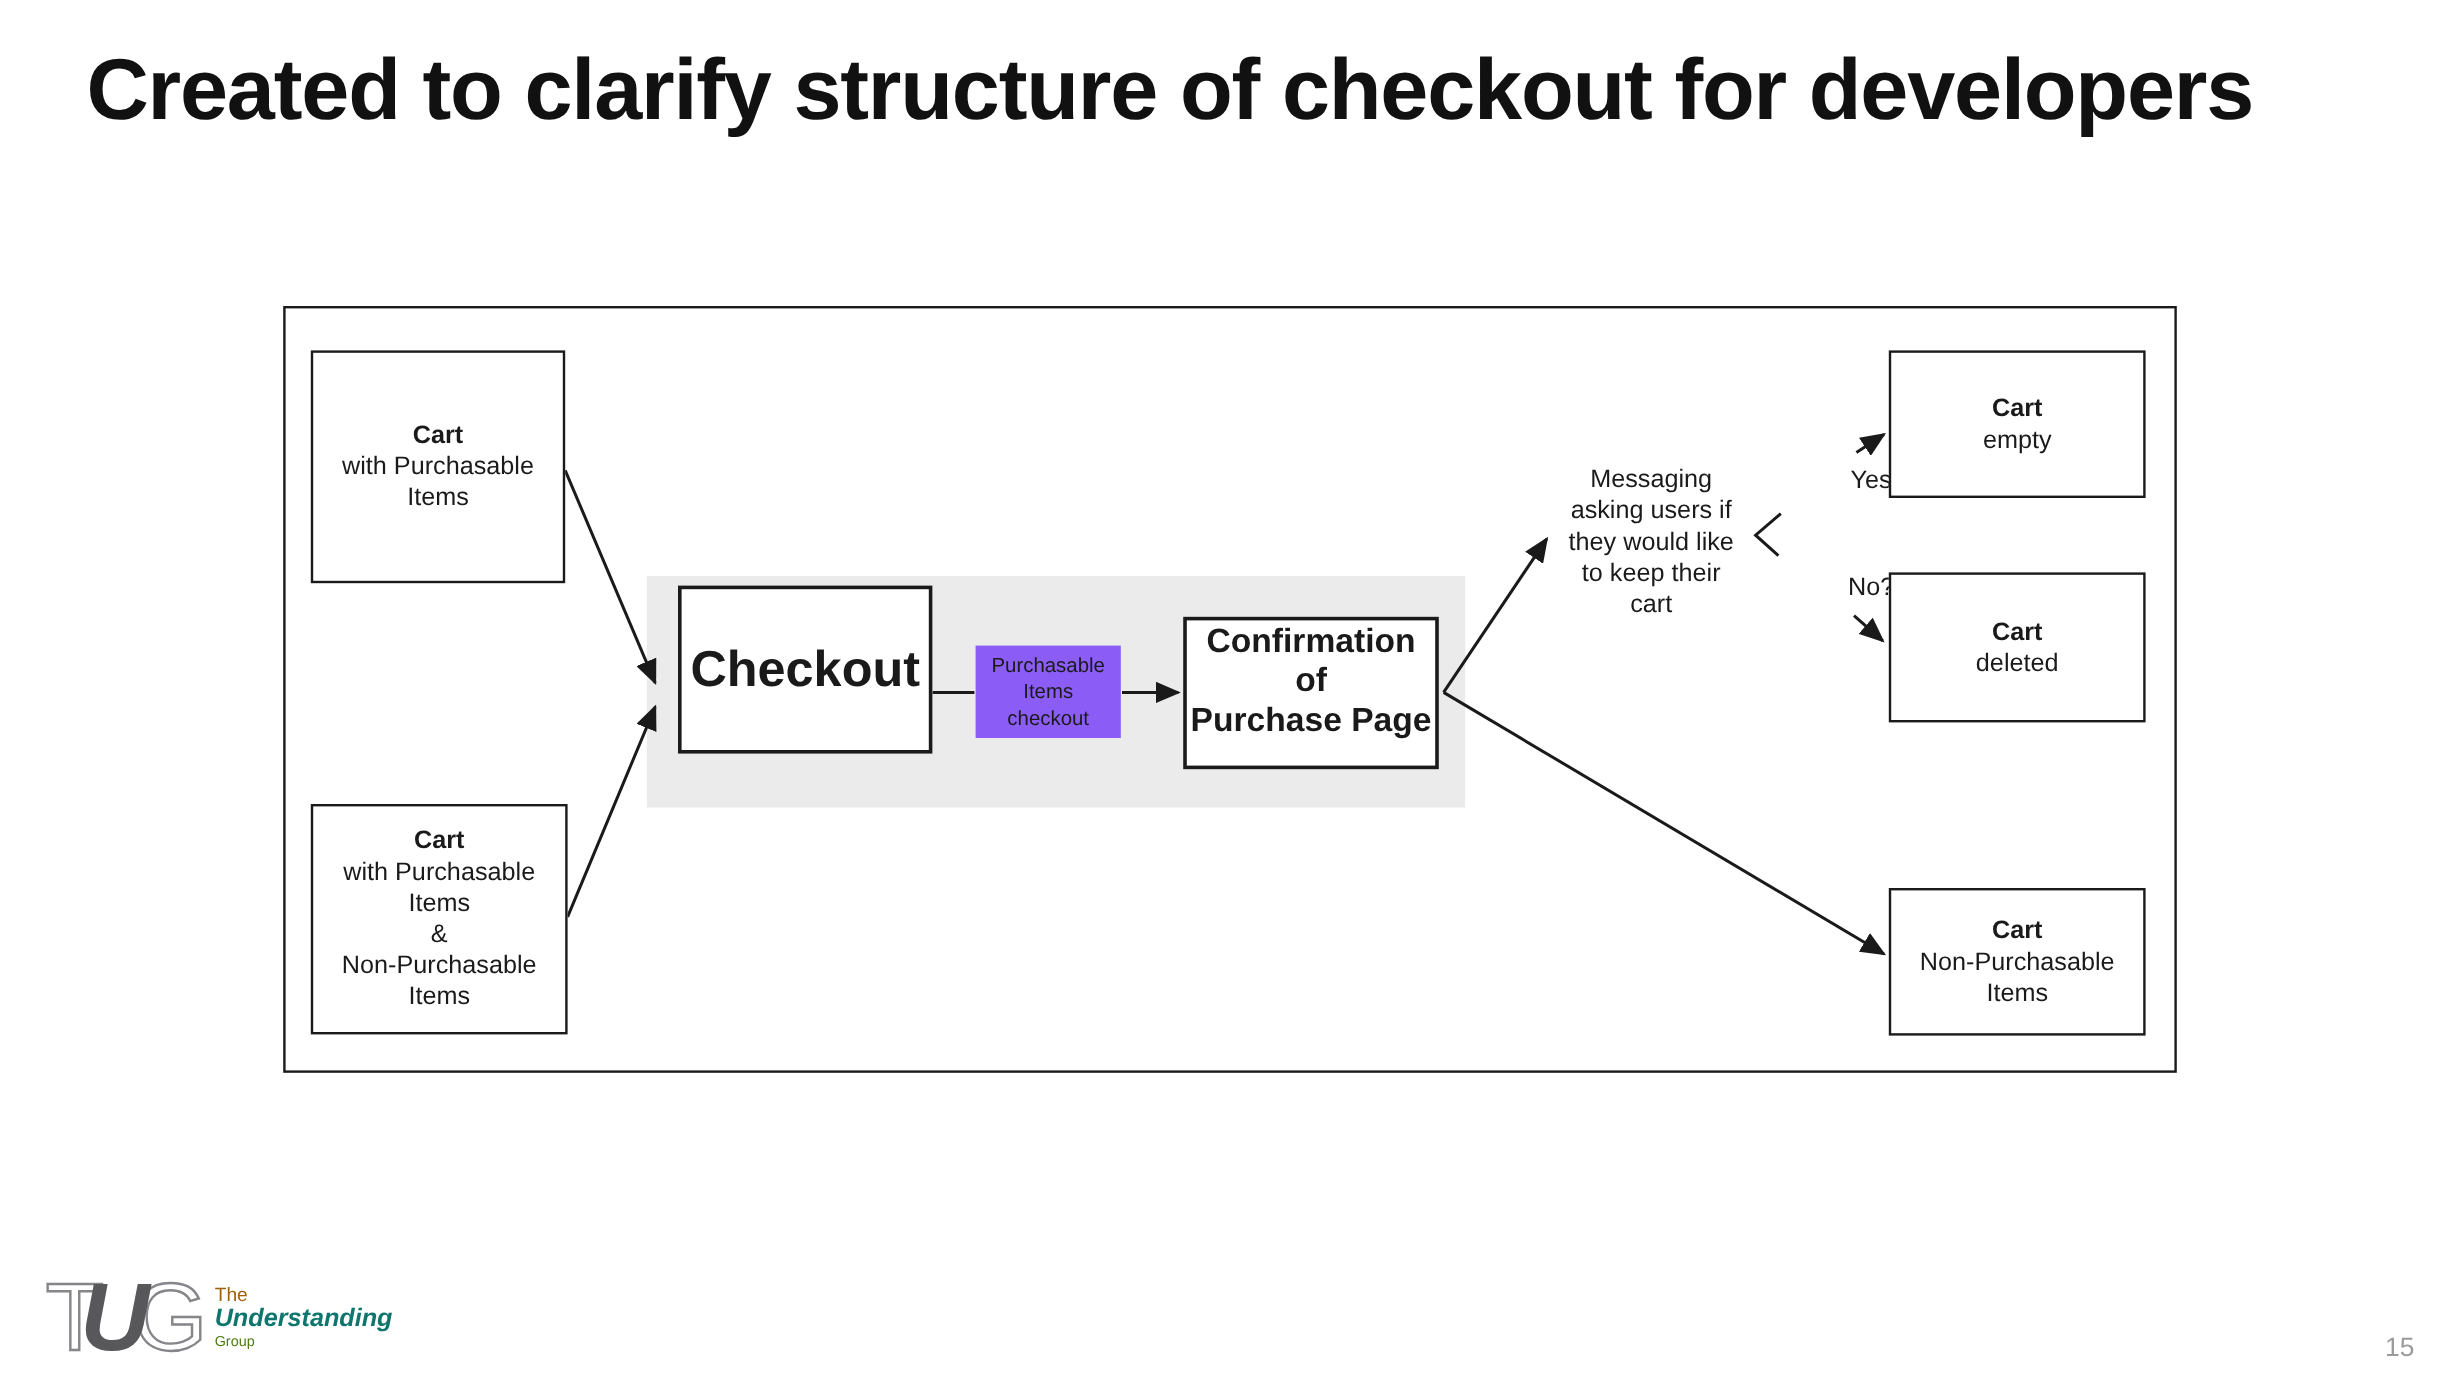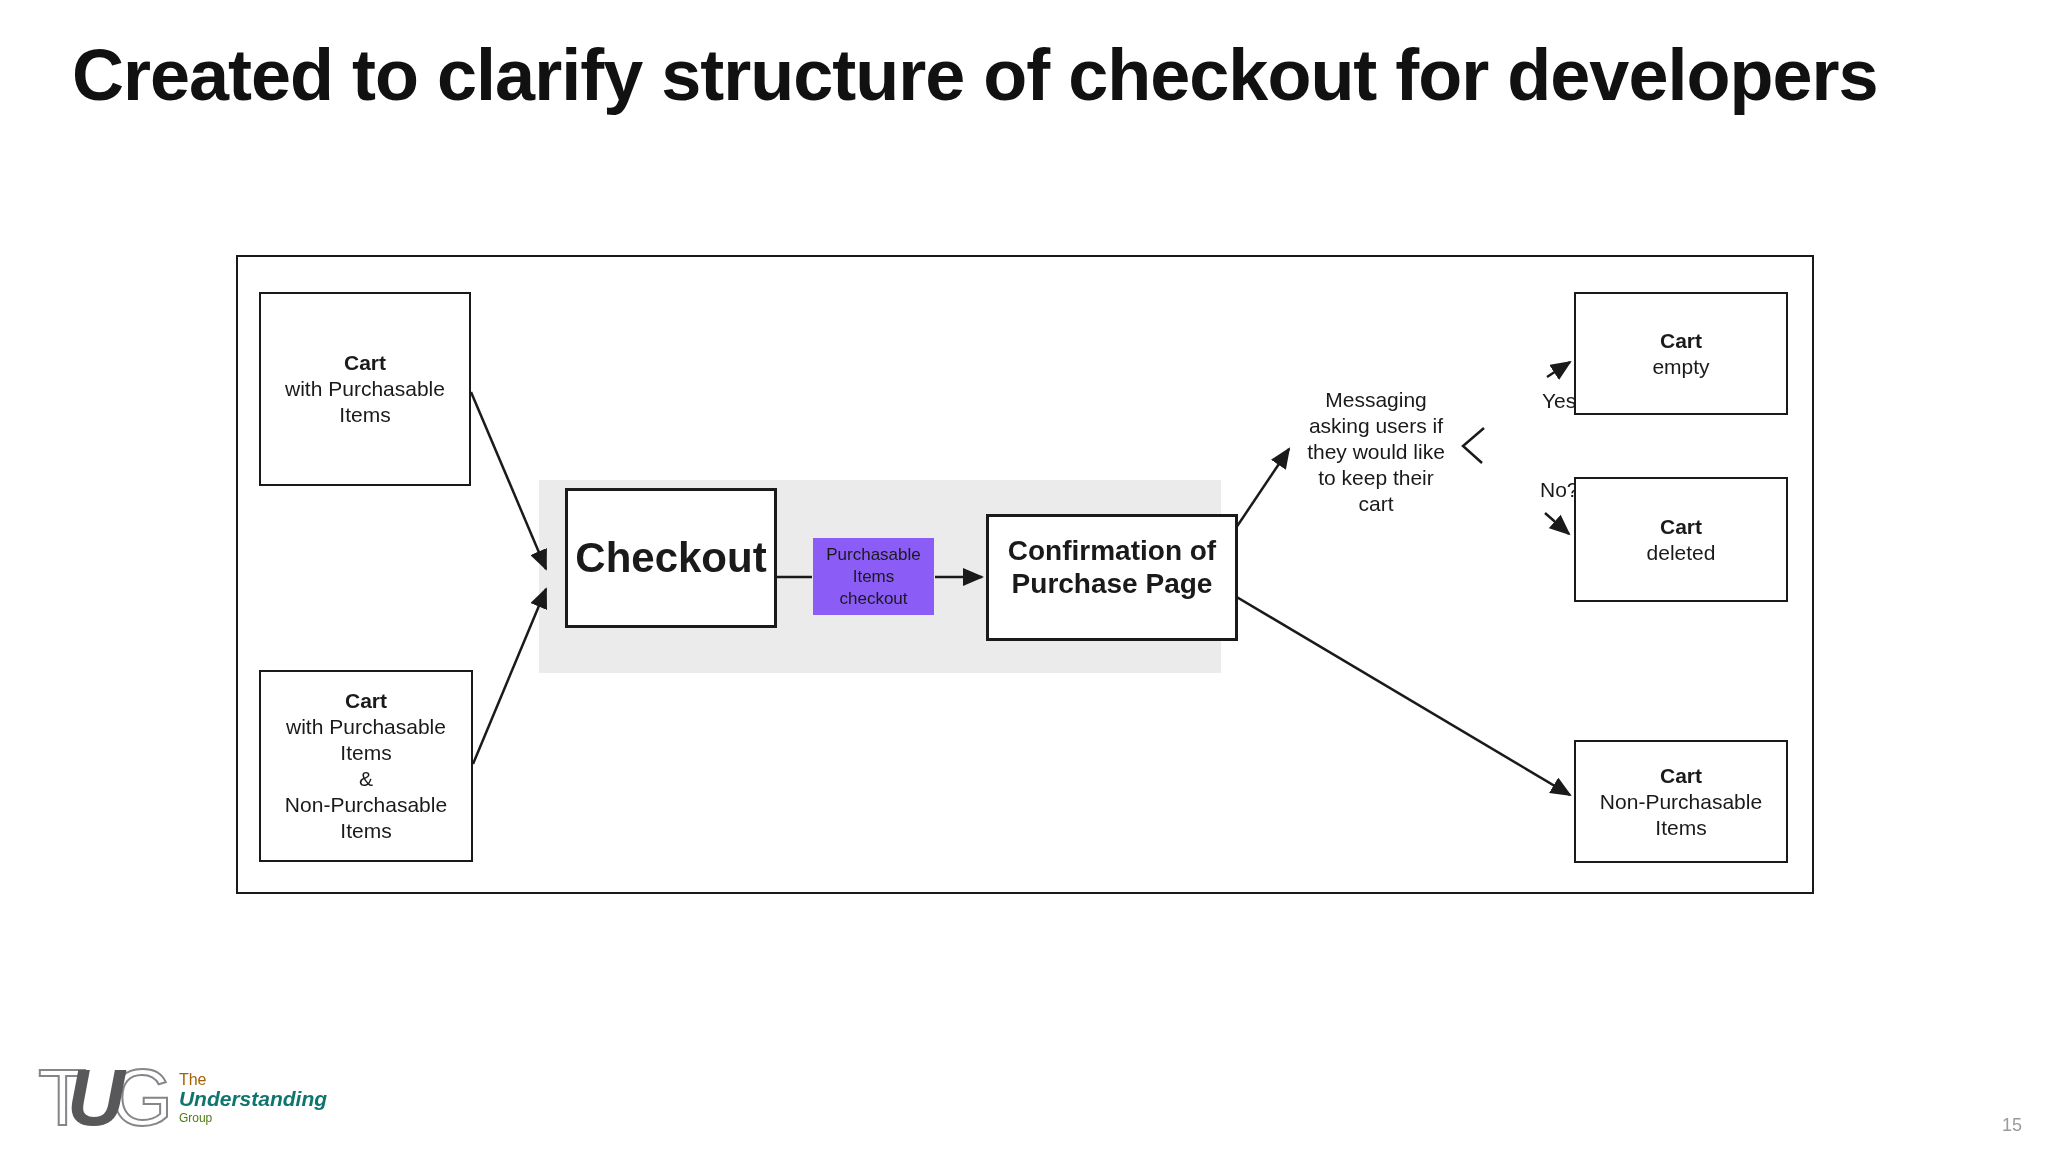--- a/index.html
+++ b/index.html
@@ -55,21 +55,21 @@
     box-sizing: border-box;
   }
   .node .heading { font-weight: 700; }
   .node-cart-purchasable { left: 259px; top: 292px; width: 212px; height: 194px; }
   .node-cart-mixed      { left: 259px; top: 670px; width: 214px; height: 192px; }
   .node-checkout {
     left: 565px; top: 488px; width: 212px; height: 140px;
     border-width: 3px; font-size: 42px; font-weight: 700;
   }
   .node-confirmation {
-    left: 986px; top: 514px; width: 252px; height: 127px;
+    left: 986px; top: 514px; width: 213px; height: 127px;
     border-width: 3px; font-size: 28px; line-height: 33px; font-weight: 700;
     padding-bottom: 22px;
   }
   .node-cart-empty          { left: 1574px; top: 292px; width: 214px; height: 123px; }
   .node-cart-deleted        { left: 1574px; top: 477px; width: 214px; height: 125px; }
   .node-cart-nonpurchasable { left: 1574px; top: 740px; width: 214px; height: 123px; }
   .purchased-label {
     position: absolute;
     left: 813px; top: 538px; width: 121px; height: 77px;
     background: #8b5cf6;
@@ -127,23 +127,23 @@
   .logo-text {
     margin-left: 8px;
     margin-bottom: 2px;
     white-space: nowrap;
   }
   .logo-the   { font-size: 16px; line-height: 17px; color: #a16207; }
   .logo-understanding { font-size: 21px; line-height: 21px; font-weight: 700; font-style: italic; color: #0f766e; }
   .logo-group { font-size: 12px; line-height: 19px; color: #4d7c0f; }
   .page-num {
     position: absolute;
-    right: 26px;
+    right: 36px;
     bottom: 16px;
-    font-size: 18px;
+    font-size: 22px;
     color: #9b9b9b;
   }
 </style>
 </head>
 <body>
 
 <div class="title">Created to clarify structure of checkout for developers</div>
 
 <div class="frame"></div>
 <div class="highlight"></div>

